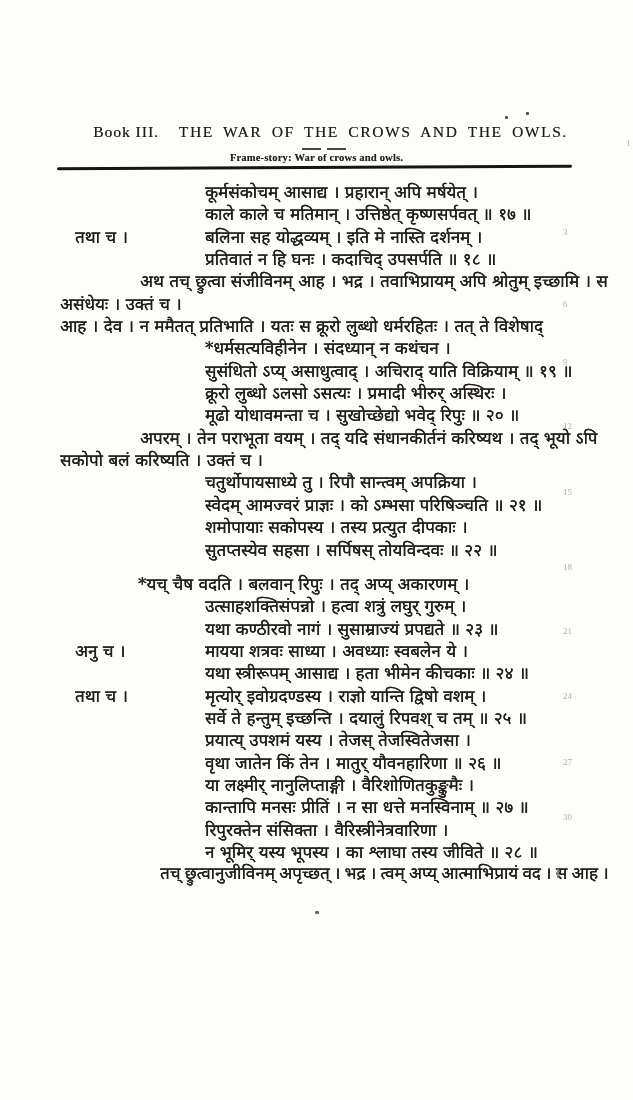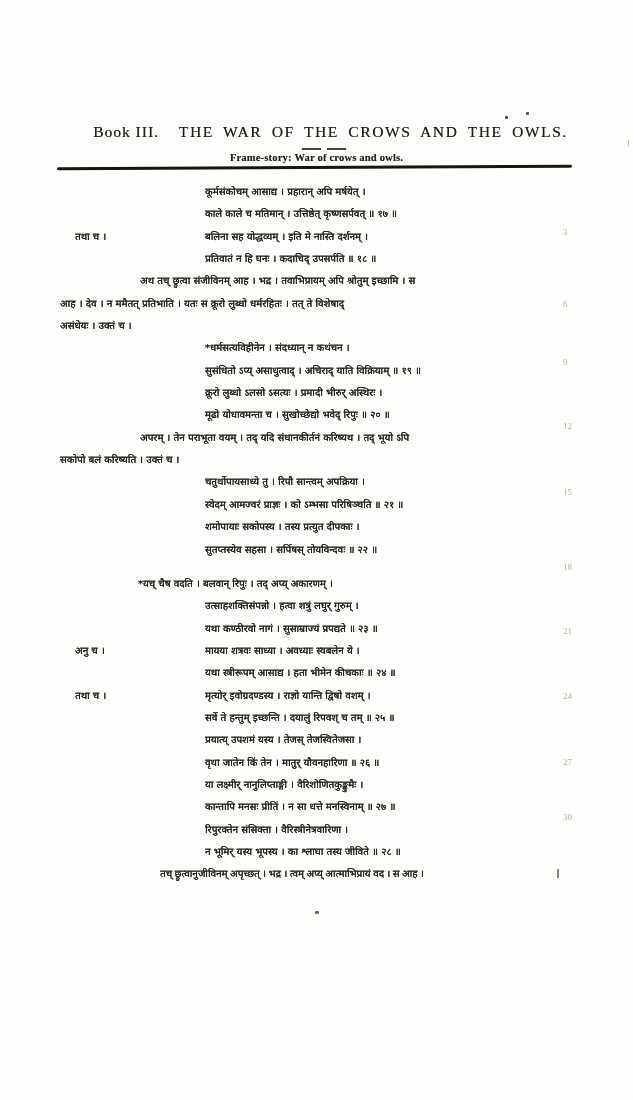--- a/index.html
+++ b/index.html
@@ -32,21 +32,21 @@
     text-shadow:0.2px 0.2px 0.3px rgba(30,27,24,.5);
   }
   .rule{
     position:absolute;top:166px;left:57px;width:515px;height:3px;
     background:#18140f;border-radius:2px;transform:rotate(-.28deg);
   }
 
   
   .text{
     position:absolute;top:181px;left:60px;width:514px;
-    font-size:10px;
+    font-size:17px;
     text-shadow:0 0 .55px rgba(33,30,26,.85), .2px .2px .3px rgba(33,30,26,.55);
   }
   .line{height:22.35px;line-height:22.35px;white-space:nowrap;}
   .verse{margin-left:145px;position:relative;}
   .verse-lead{margin-left:78px;margin-top:12px;}
   .vlabel{
     position:absolute;left:-130px;top:0;
     height:22.35px;line-height:22.35px;white-space:nowrap;
   }
   .first-indent{text-indent:80px;}
@@ -85,22 +85,22 @@
     </div>
 
     <div class="verse">
       <span class="vlabel">तथा च ।</span>
       <div class="line">बलिना सह योद्धव्यम् । इति मे नास्ति दर्शनम् ।</div>
       <div class="line">प्रतिवातं न हि घनः । कदाचिद् उपसर्पति ॥ १८ ॥</div>
     </div>
 
     <div class="prose">
       <div class="line first-indent">अथ तच् छ्रुत्वा संजीविनम् आह । भद्र । तवाभिप्रायम् अपि श्रोतुम् इच्छामि । स</div>
+      <div class="line">असंधेयः । उक्तं च ।</div>
       <div class="line">आह । देव । न ममैतत् प्रतिभाति । यतः स क्रूरो लुब्धो धर्मरहितः । तत् ते विशेषाद्</div>
-      <div class="line">असंधेयः । उक्तं च ।</div>
     </div>
 
     <div class="verse">
       <div class="line">*धर्मसत्यविहीनेन । संदध्यान् न कथंचन ।</div>
       <div class="line">सुसंधितो ऽप्य् असाधुत्वाद् । अचिराद् याति विक्रियाम् ॥ १९ ॥</div>
     </div>
 
 
     <div class="verse">
       <div class="line">क्रूरो लुब्धो ऽलसो ऽसत्यः । प्रमादी भीरुर् अस्थिरः ।</div>

